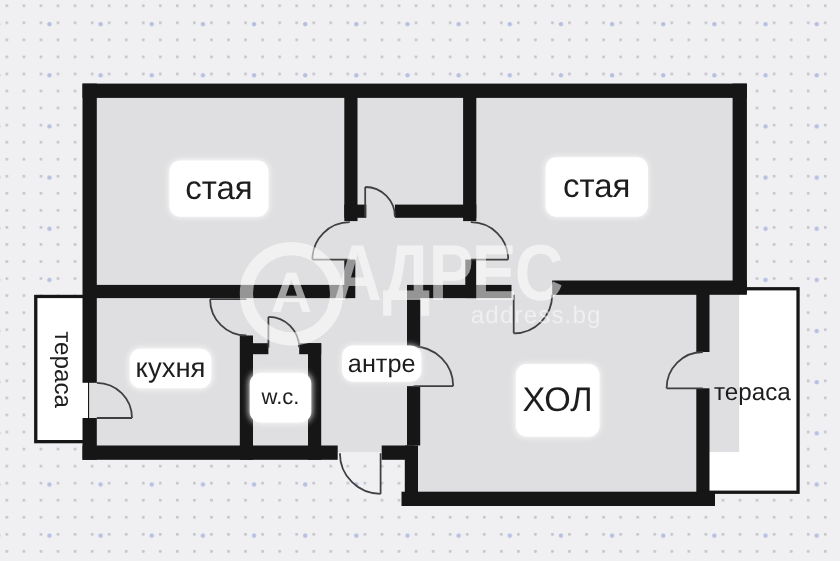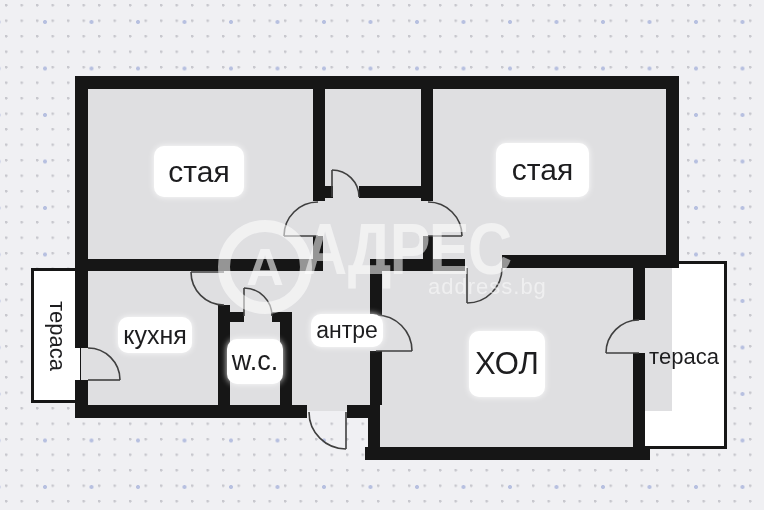--- a/index.html
+++ b/index.html
@@ -124,21 +124,21 @@
   </div>
   <div class="lbl" style="left:496px;top:143px;width:93px;height:54px;font-size:30px;">
     <span>стая</span>
   </div>
   <div class="lbl-plain" style="left:31px;top:268px;width:52px;height:135px;font-size:22px;">
     <span class="rot90">тераса</span>
   </div>
   <div class="lbl" style="left:118px;top:317px;width:74px;height:36px;font-size:25px;">
     <span>кухня</span>
   </div>
-  <div class="lbl" style="left:227px;top:339px;width:56px;height:45px;font-size:27px;">
+  <div class="lbl" style="left:227px;top:339px;width:56px;height:45px;font-size:20px;">
     <span>w.c.</span>
   </div>
   <div class="lbl" style="left:295px;top:314px;width:72px;height:33px;font-size:23px;margin-left:16px;">
     <span>антре</span>
   </div>
   <div class="lbl" style="left:469px;top:331px;width:76px;height:66px;font-size:31px;">
     <span>ХОЛ</span>
   </div>
   <div class="lbl-plain" style="left:641px;top:344px;width:86px;height:26px;font-size:22px;">
     <span>тераса</span>

